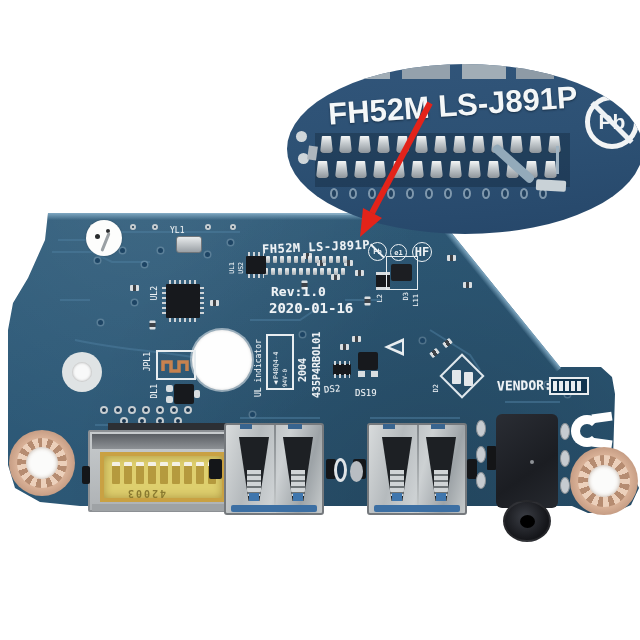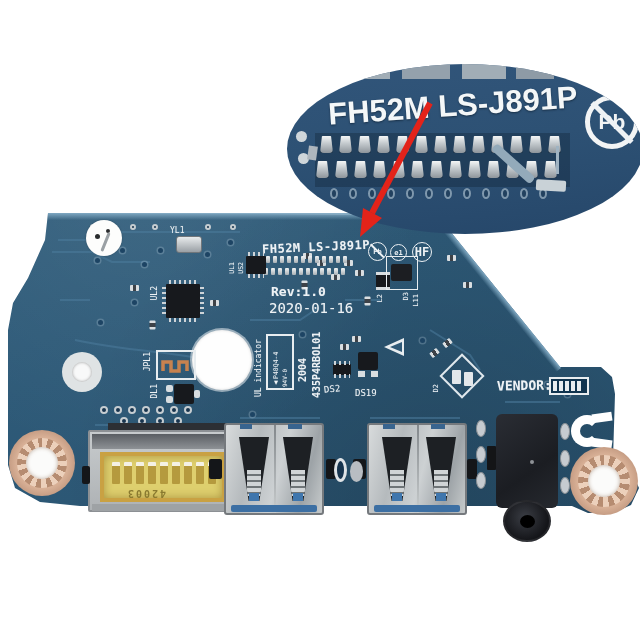--- a/index.html
+++ b/index.html
@@ -189,21 +189,21 @@
         <div class="ffc-pad"></div>
         <div class="ffc-pad"></div>
         <div class="ffc-pad"></div>
         <div class="ffc-pad"></div>
         <div class="ffc-pad"></div>
         <div class="ffc-pad"></div>
         <div class="ffc-pad"></div>
       </div>
 
     <div class="abs silk" style="left:271px;top:284px;font-size:13px;font-weight:bold">Rev:1.0</div>
-    <div class="abs silk" style="left:269px;top:300px;font-size:14px;font-weight:normal">2020-01-16</div>
+    <div class="abs silk" style="left:269px;top:300px;font-size:14px;font-weight:bold">2020-01-16</div>
 
     <div class="abs silk" style="left:170px;top:226px;font-size:8px">YL1</div>
     <div class="abs" style="left:176px;top:236px;width:24px;height:15px;border-radius:3px;background:linear-gradient(180deg,#e8ebec,#9aa0a5);border:1px solid #70767b"></div>
 
     <div class="abs silk vtext" style="left:150px;top:286px;font-size:8px">UL2</div>
     <div class="chip" style="left:166px;top:284px;width:34px;height:34px">
       <div class="lead-h" style="left:3px;top:-4px;width:28px"></div>
       <div class="lead-h" style="left:3px;bottom:-4px;width:28px"></div>
       <div class="lead-v" style="left:-4px;top:3px;height:28px"></div>
       <div class="lead-v" style="right:-4px;top:3px;height:28px"></div>

